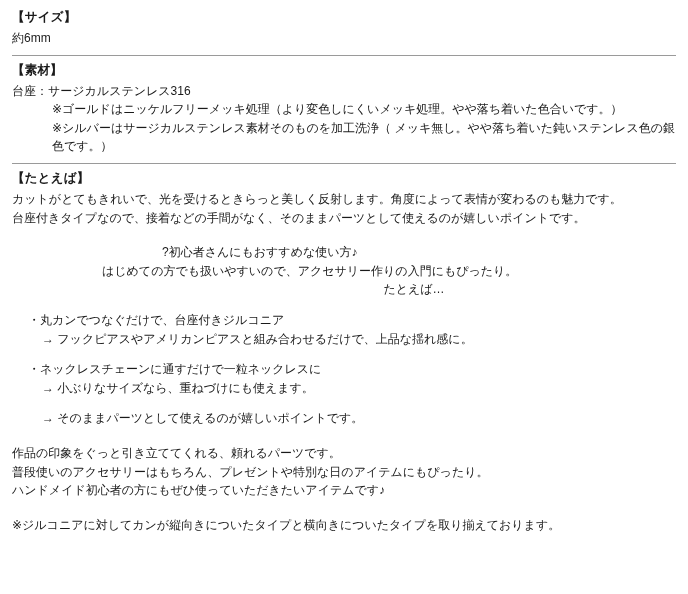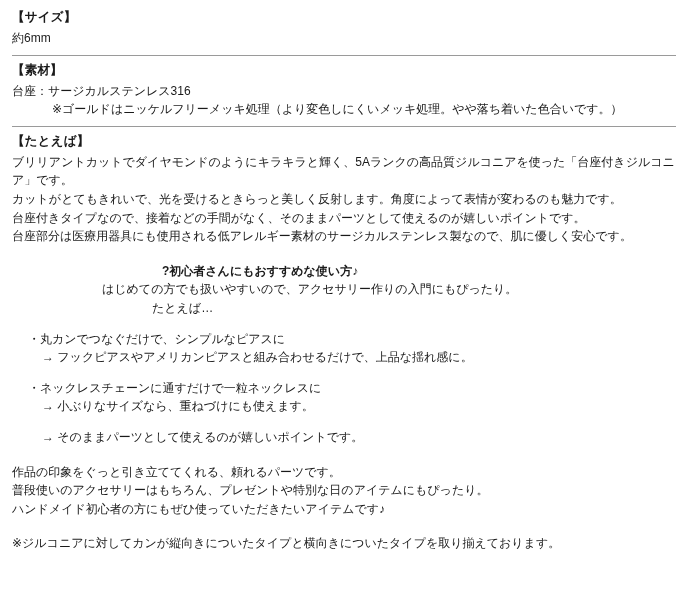--- a/index.html
+++ b/index.html
@@ -42,65 +42,64 @@
     font-size: 12px;
     line-height: 1.55;
     margin: 0;
     white-space: pre-wrap;
   }
   .indent1 { padding-left: 40px; }
   .indent3 { padding-left: 16px; }
   .indent4 { padding-left: 30px; }
   .gap-m { height: 12px; }
   .gap-l { height: 16px; }
-  .bold { font-weight: bold; }
+  .bold { font-weight: normal; }
   .center-ish { padding-left: 150px; }
   .sub-ind { padding-left: 90px; }
-  .sub-ind2 { padding-left: 140px; }
+  .sub-ind2 { padding-left: 140px; text-align: center; }
 </style>
 </head>
 <body>
 
 <div class="page">
 
   <div>
     <div class="sec-head">【サイズ】</div>
     <div class="line">約6mm</div>
   </div>
 
   <hr class="hr hr-top">
 
   <div>
     <div class="sec-head">【素材】</div>
     <div class="line">台座：サージカルステンレス316</div>
     <div class="line indent1">※ゴールドはニッケルフリーメッキ処理（より変色しにくいメッキ処理。やや落ち着いた色合いです。）</div>
+    <div class="line indent1">※シルバーはサージカルステンレス素材そのものを加工洗浄（ メッキ無し。やや落ち着いた鈍いステンレス色の銀色です。）</div>
   </div>
 
   <hr class="hr hr-top">
 
   <div>
     <div class="sec-head">【たとえば】</div>
-    <div class="line">ブリリアントカットでダイヤモンドのようにキラキラと輝く、5Aランクの高品質ジルコニアを使った「台座付きジルコニア」です。</div>
     <div class="line">カットがとてもきれいで、光を受けるときらっと美しく反射します。角度によって表情が変わるのも魅力です。</div>
     <div class="line">台座付きタイプなので、接着などの手間がなく、そのままパーツとして使えるのが嬉しいポイントです。</div>
-    <div class="line">台座部分は医療用器具にも使用される低アレルギー素材のサージカルステンレス製なので、肌に優しく安心です。</div>
   </div>
 
   <div class="gap-l"></div>
 
   <div>
     <div class="line bold center-ish">?初心者さんにもおすすめな使い方♪</div>
     <div class="line sub-ind">はじめての方でも扱いやすいので、アクセサリー作りの入門にもぴったり。</div>
     <div class="line sub-ind2">たとえば…</div>
   </div>
 
   <div class="gap-m"></div>
 
   <div>
-    <div class="line indent3">・丸カンでつなぐだけで、シンプルなピアスに</div>
+    <div class="line indent3">・丸カンでつなぐだけで、台座付きジルコニア</div>
     <div class="line indent4">→ フックピアスやアメリカンピアスと組み合わせるだけで、上品な揺れ感に。</div>
   </div>
 
   <div class="gap-m"></div>
 
   <div>
     <div class="line indent3">・ネックレスチェーンに通すだけで一粒ネックレスに</div>
     <div class="line indent4">→ 小ぶりなサイズなら、重ねづけにも使えます。</div>
   </div>
 

